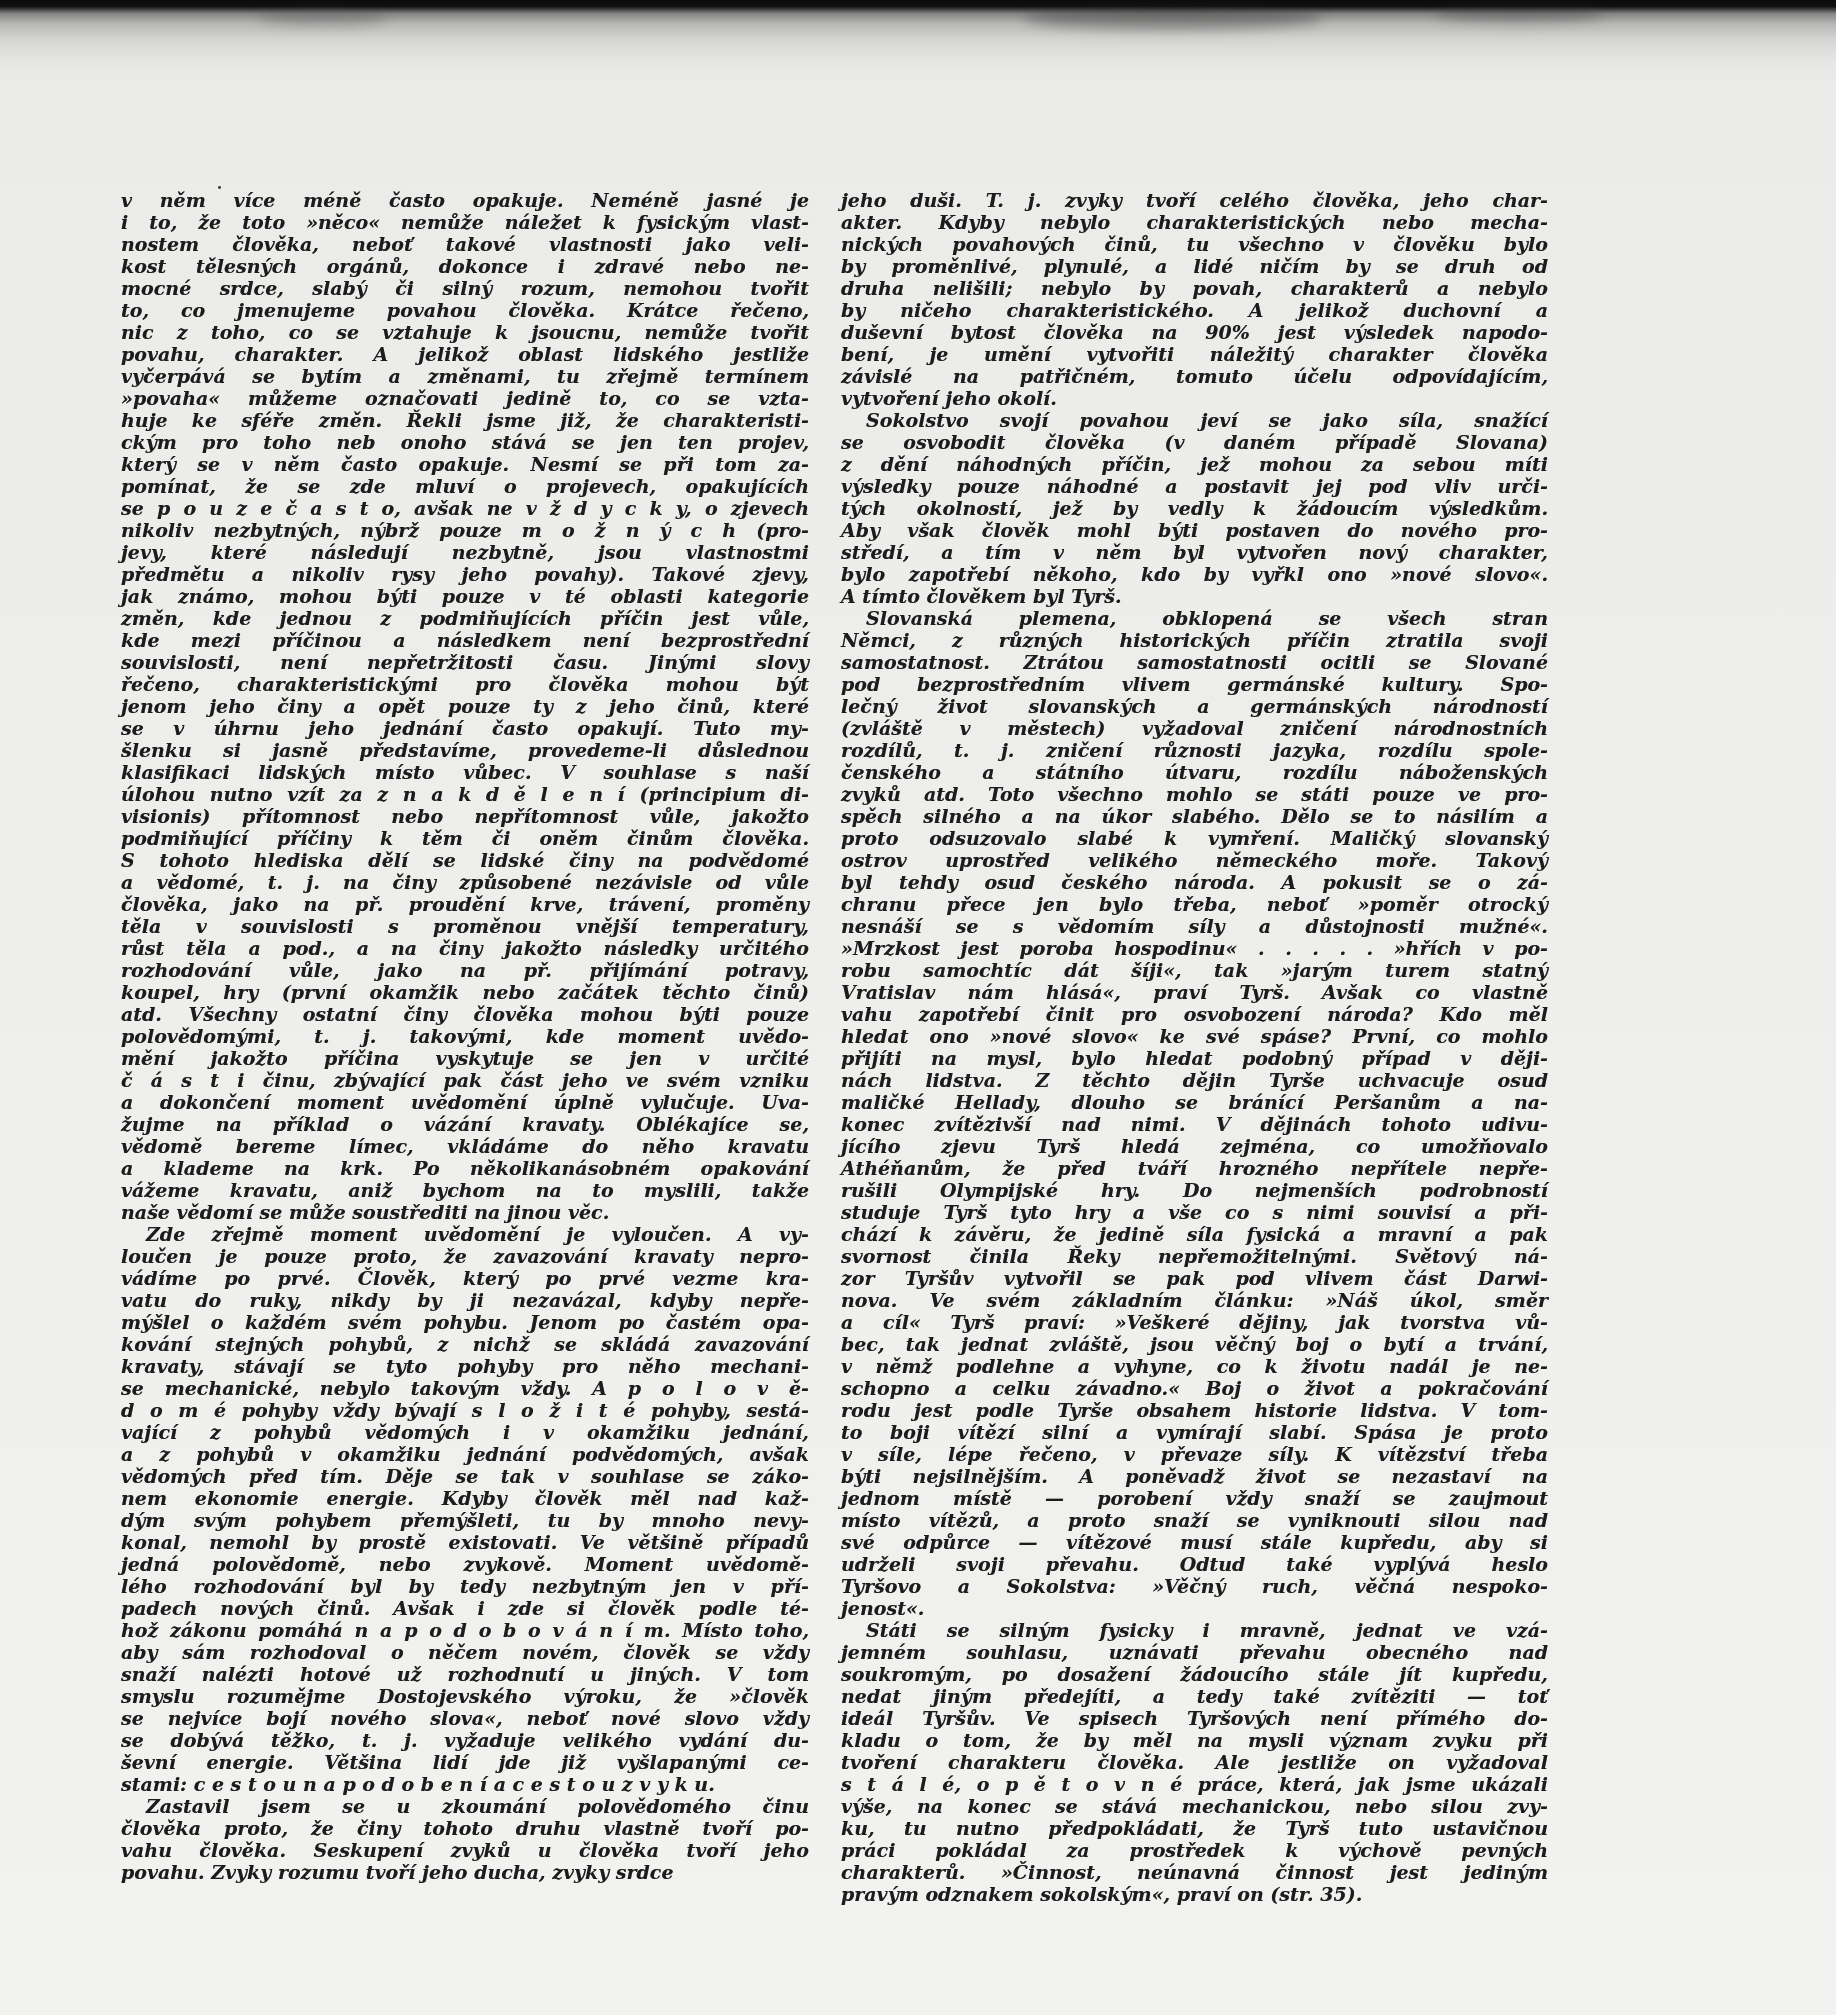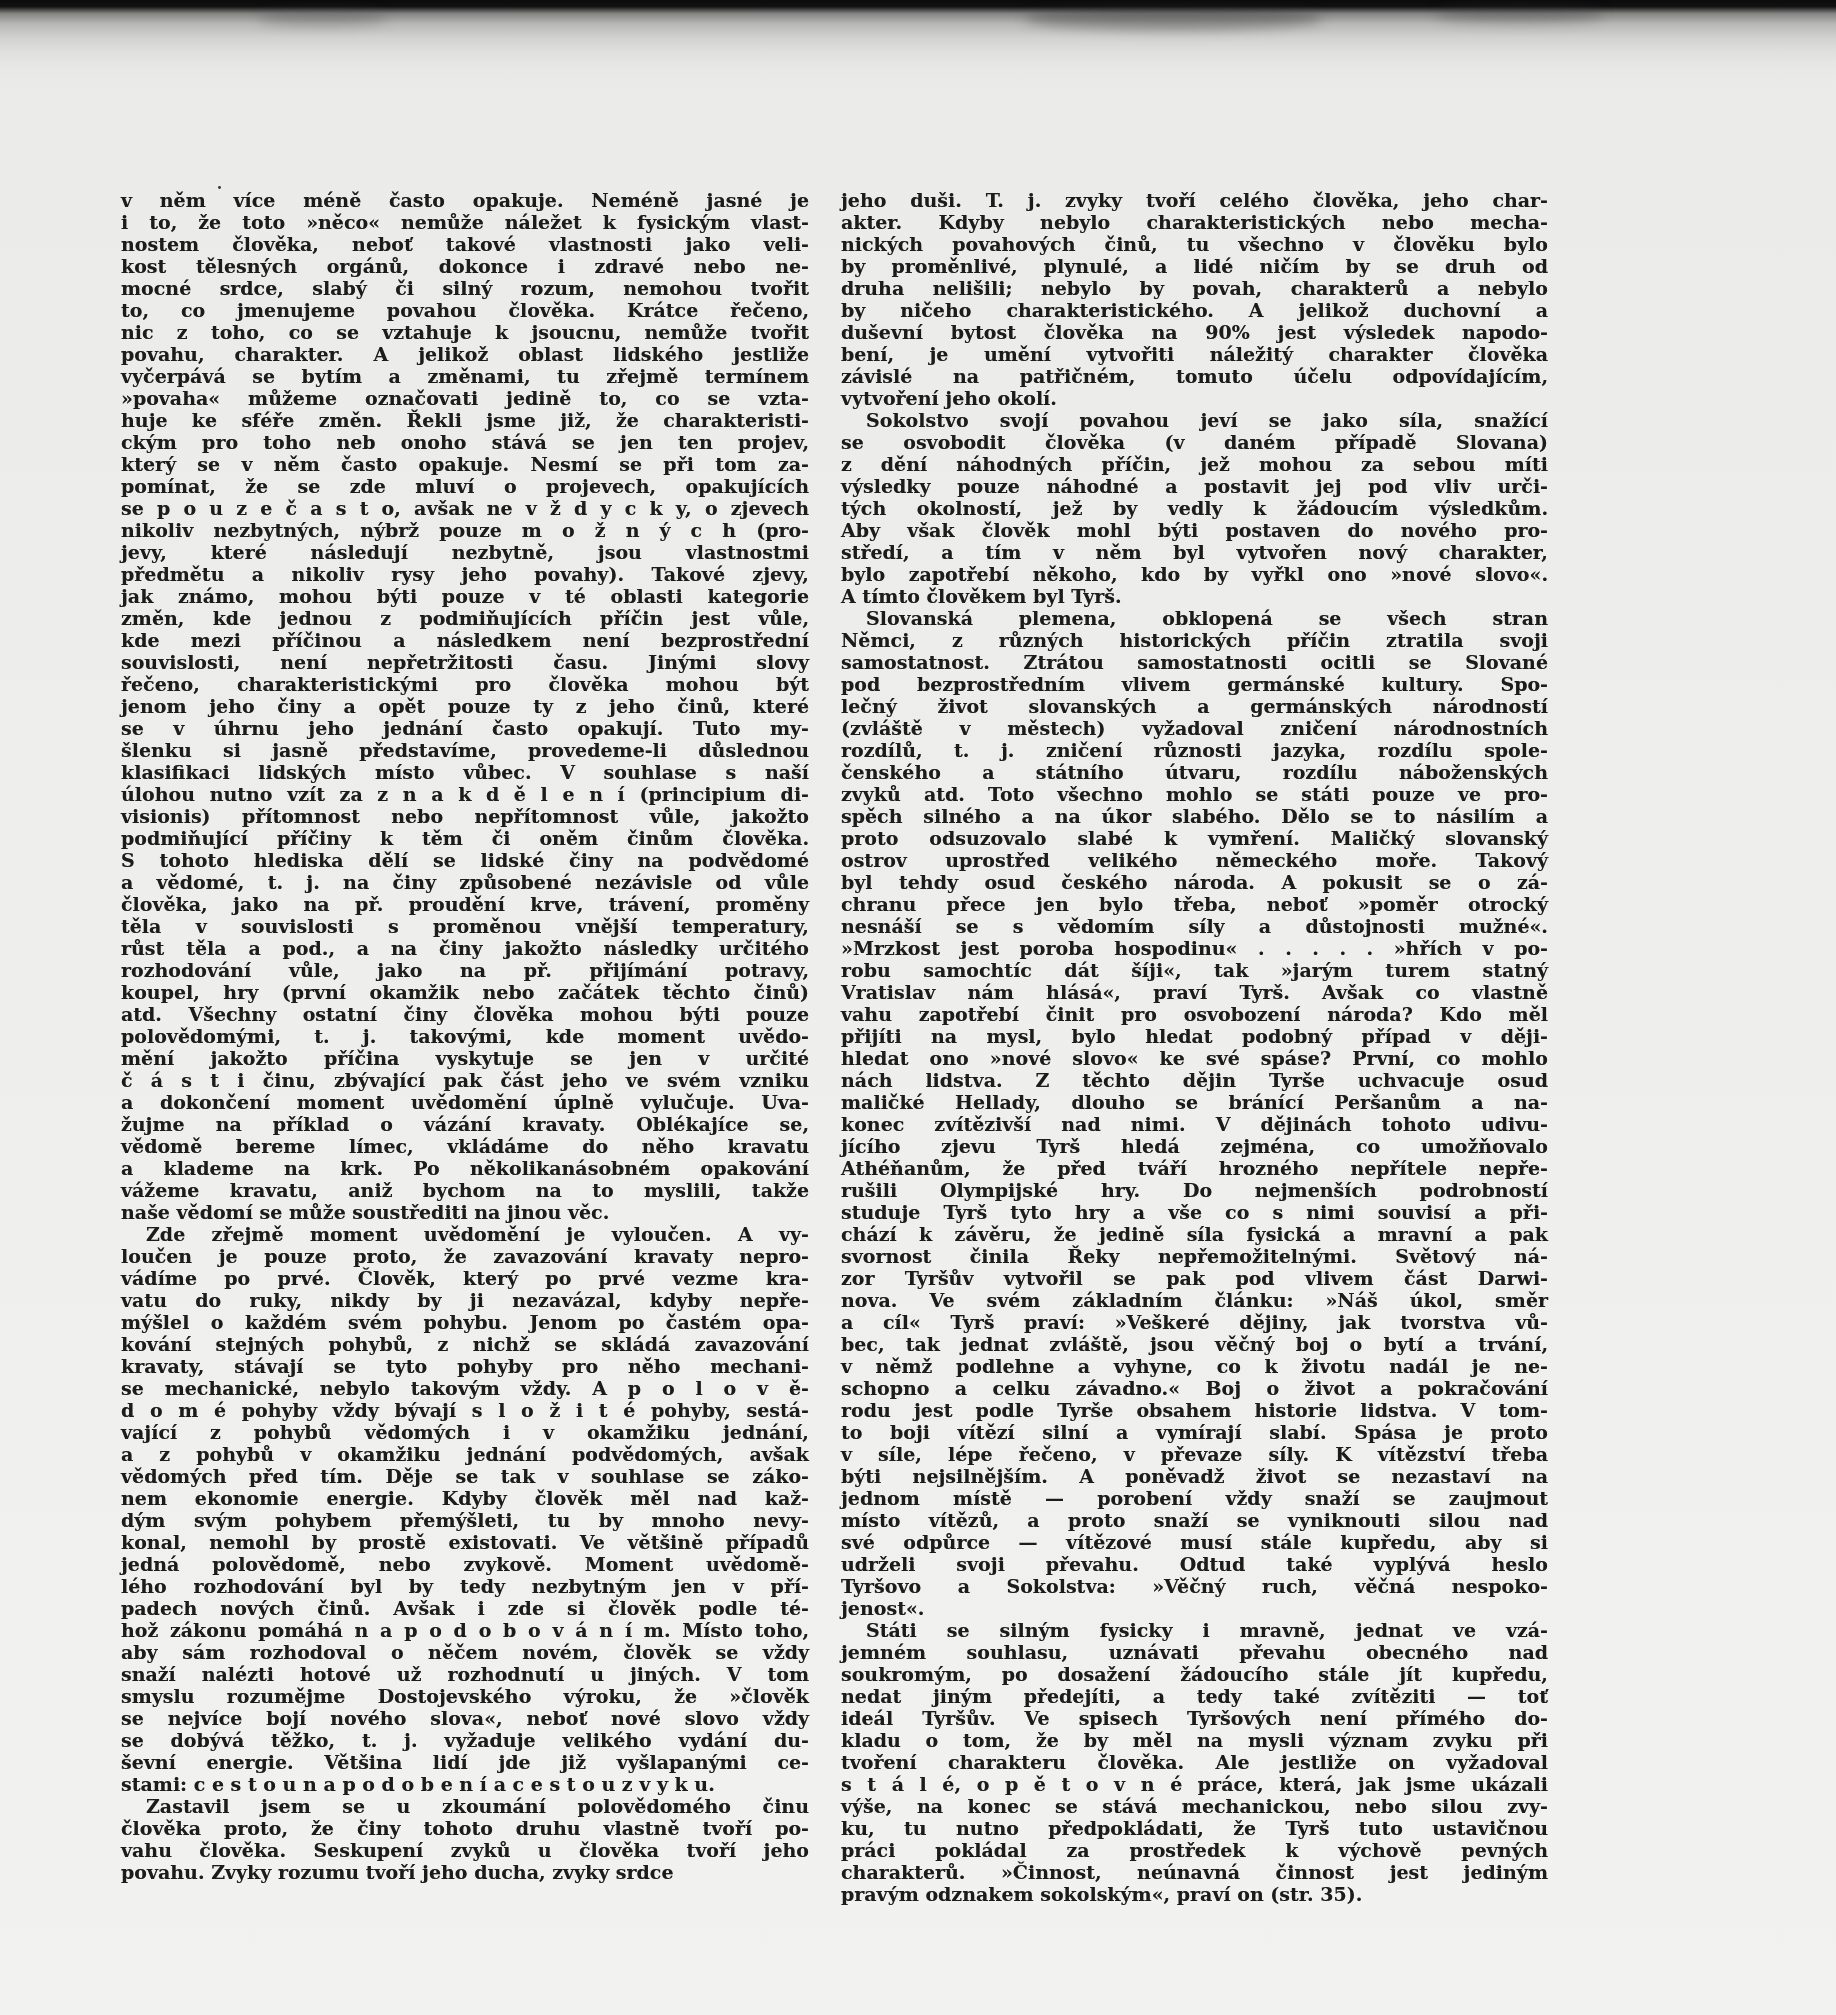--- a/index.html
+++ b/index.html
@@ -39,21 +39,21 @@
   .speck.s3 { left: 218px;  top: 186px;  width: 2.8px;  height: 2.8px;  }
 
   .col {
     position: absolute; top: 189px;
     font-size: 19px; line-height: 22px; font-weight: 700;
     color: #1c1c1c;
     text-shadow: 0 0 0.4px rgba(25,25,25,0.45);
   }
   #col-left  { left: 121px;  width: 688px; }
   #col-right { left: 841px; width: 707px; }
-  .paragraph { margin: 0; }
+  .paragraph { margin: 0; font-style: italic; }
   .line {
     text-align: justify;
     text-align-last: justify;
     height: 22px; overflow: visible; white-space: nowrap0;
   }
   .line.last { text-align-last: left; }
   .line.indent { text-indent: 25px; }
 </style>
 </head>
 <body>
@@ -186,22 +186,22 @@
         <div class="line">spěch silného a na úkor slabého. Dělo se to násilím a</div>
         <div class="line">proto odsuzovalo slabé k vymření. Maličký slovanský</div>
         <div class="line">ostrov uprostřed velikého německého moře. Takový</div>
         <div class="line">byl tehdy osud českého národa. A pokusit se o zá-</div>
         <div class="line">chranu přece jen bylo třeba, neboť »poměr otrocký</div>
         <div class="line">nesnáší se s vědomím síly a důstojnosti mužné«.</div>
         <div class="line">»Mrzkost jest poroba hospodinu« . . . . . »hřích v po-</div>
         <div class="line">robu samochtíc dát šíji«, tak »jarým turem statný</div>
         <div class="line">Vratislav nám hlásá«, praví Tyrš. Avšak co vlastně</div>
         <div class="line">vahu zapotřebí činit pro osvobození národa? Kdo měl</div>
+        <div class="line">hledat ono »nové slovo« ke své spáse? První, co mohlo</div>
         <div class="line">přijíti na mysl, bylo hledat podobný případ v ději-</div>
-        <div class="line">hledat ono »nové slovo« ke své spáse? První, co mohlo</div>
         <div class="line">nách lidstva. Z těchto dějin Tyrše uchvacuje osud</div>
         <div class="line">maličké Hellady, dlouho se bránící Peršanům a na-</div>
         <div class="line">konec zvítězivší nad nimi. V dějinách tohoto udivu-</div>
         <div class="line">jícího zjevu Tyrš hledá zejména, co umožňovalo</div>
         <div class="line">Athéňanům, že před tváří hrozného nepřítele nepře-</div>
         <div class="line">rušili Olympijské hry. Do nejmenších podrobností</div>
         <div class="line">studuje Tyrš tyto hry a vše co s nimi souvisí a při-</div>
         <div class="line">chází k závěru, že jedině síla fysická a mravní a pak</div>
         <div class="line">svornost činila Řeky nepřemožitelnými. Světový ná-</div>
         <div class="line">zor Tyršův vytvořil se pak pod vlivem část Darwi-</div>

